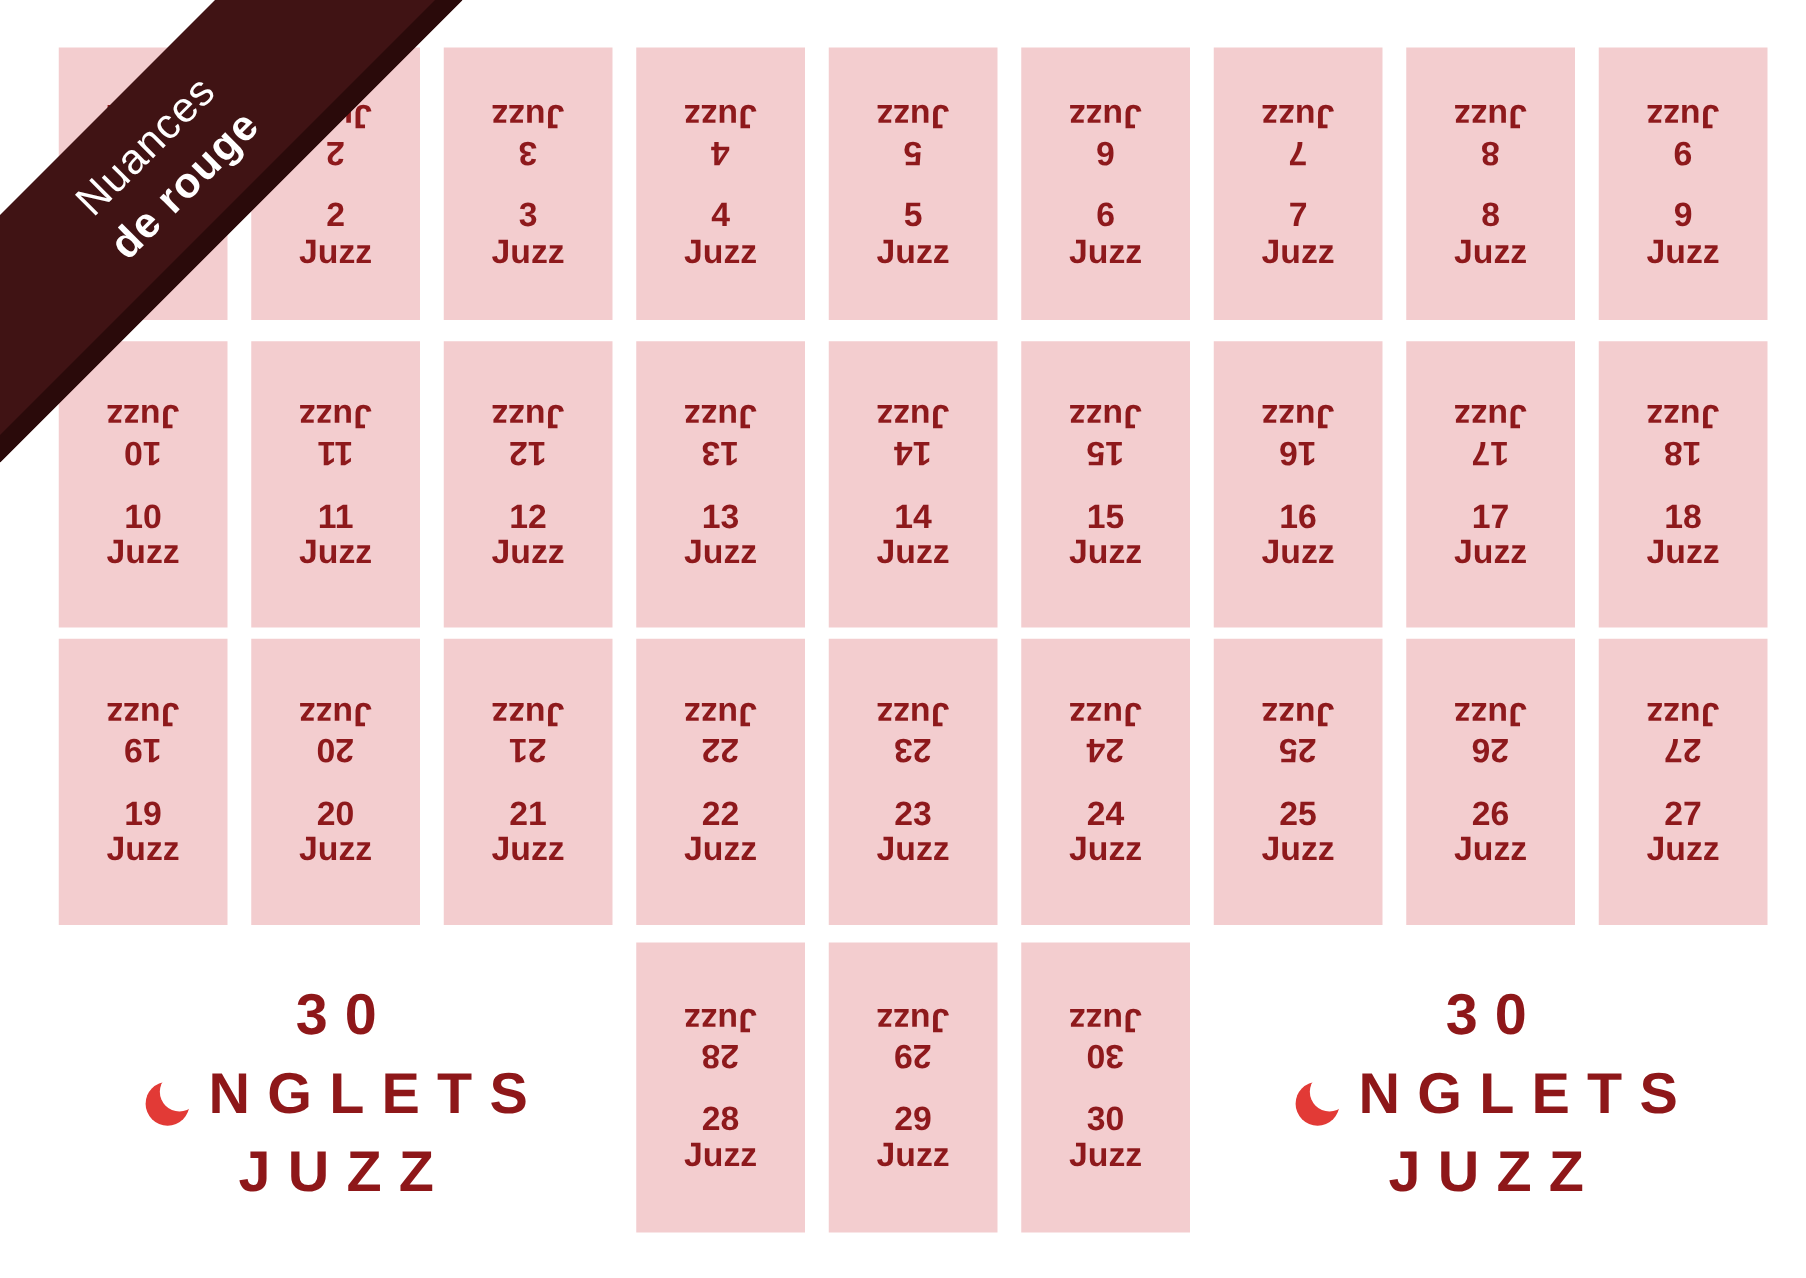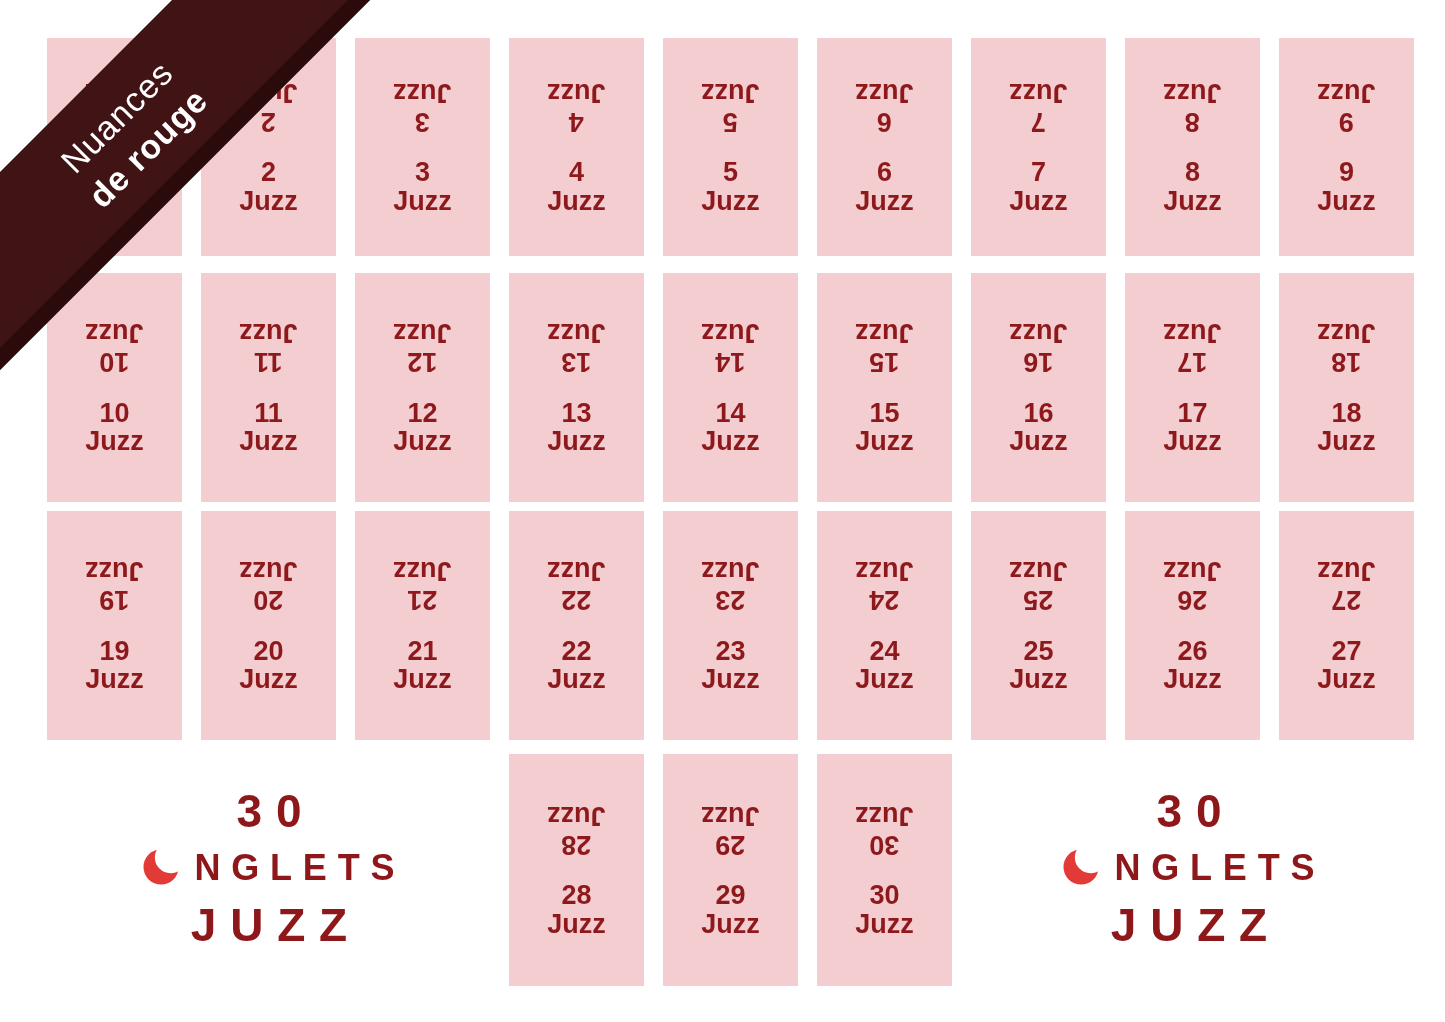--- a/index.html
+++ b/index.html
@@ -46,22 +46,22 @@
   }
   .logo-left  { left: 86px;  top: 784px; }
   .logo-right { left: 1006px; top: 784px; }
   .logo-count {
     font-size: 46px;
     letter-spacing: 0.30em;
     margin-right: -0.30em;
   }
   .logo-name {
     display: flex;
-    align-items: flex-start;
-    font-size: 36px;
+    align-items: flex-end;
+    font-size: 46px;
     letter-spacing: 0.30em;
     margin-right: -0.30em;
     margin-top: 9px;
   }
   .crescent { width: 38px; height: 38px; margin-right: 13px; flex: 0 0 auto; }
   .logo-word {
     font-size: 46px;
     letter-spacing: 0.30em;
     margin-right: -0.30em;
     margin-top: 9px;

